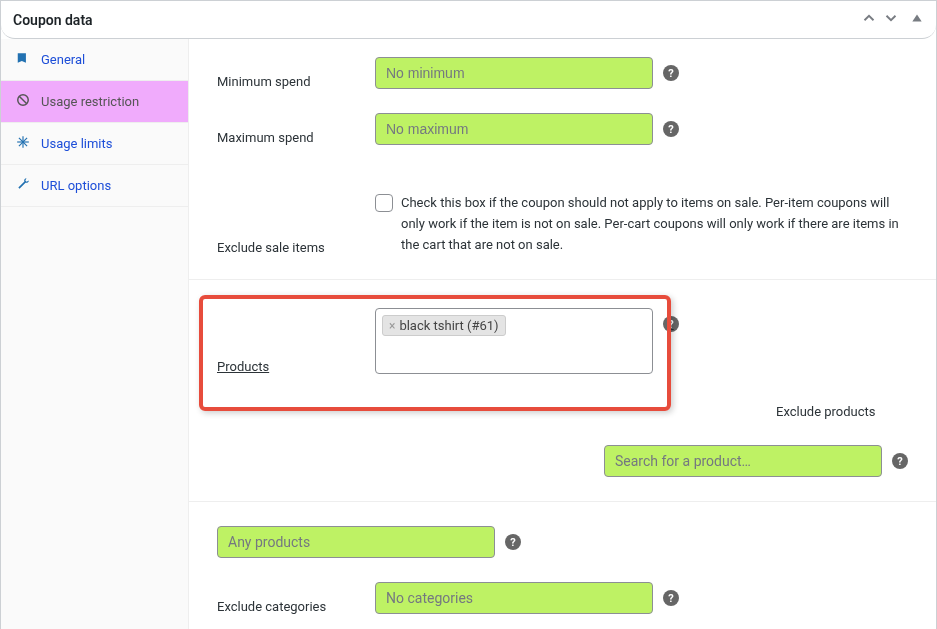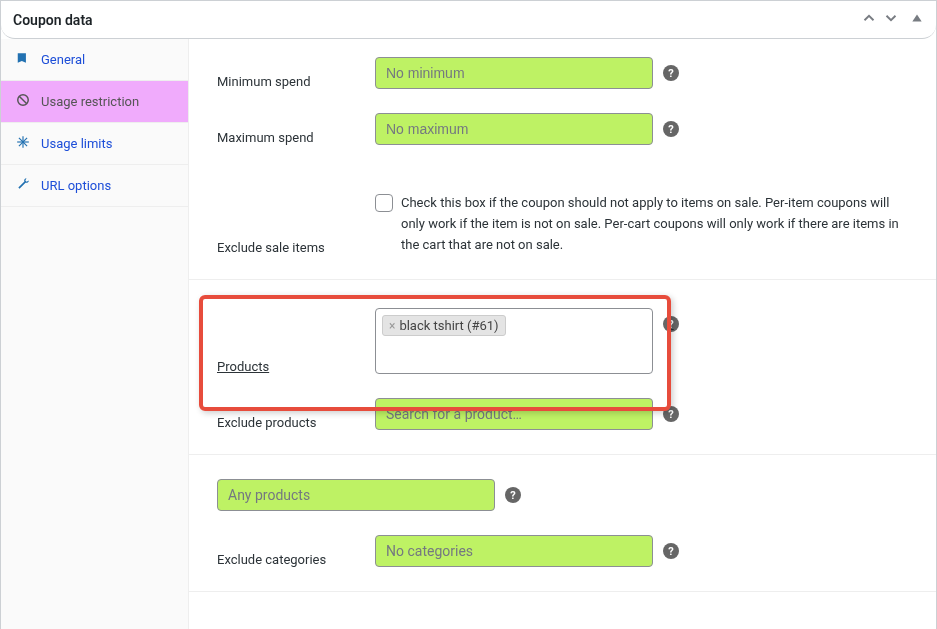--- a/index.html
+++ b/index.html
@@ -276,21 +276,21 @@
           <div class="tag-input">
             <span class="tag">
               <span class="x">×</span>
               <span>black tshirt (#61)</span>
             </span>
           </div>
           <span class="help">?</span>
         </div>
       </div>
 
-      <div class="form-row section-bottom-border" style="padding-top:6px;">
+      <div class="form-row section-bottom-border" style="padding-top:6px;flex-direction:column;">
         <div class="label">Exclude products</div>
         <div class="control-wrap">
           <div class="select-input">
             <span>Search for a product…</span>
           </div>
           <span class="help">?</span>
         </div>
       </div>
 
       <div class="form-row" style="padding-top:24px;">

